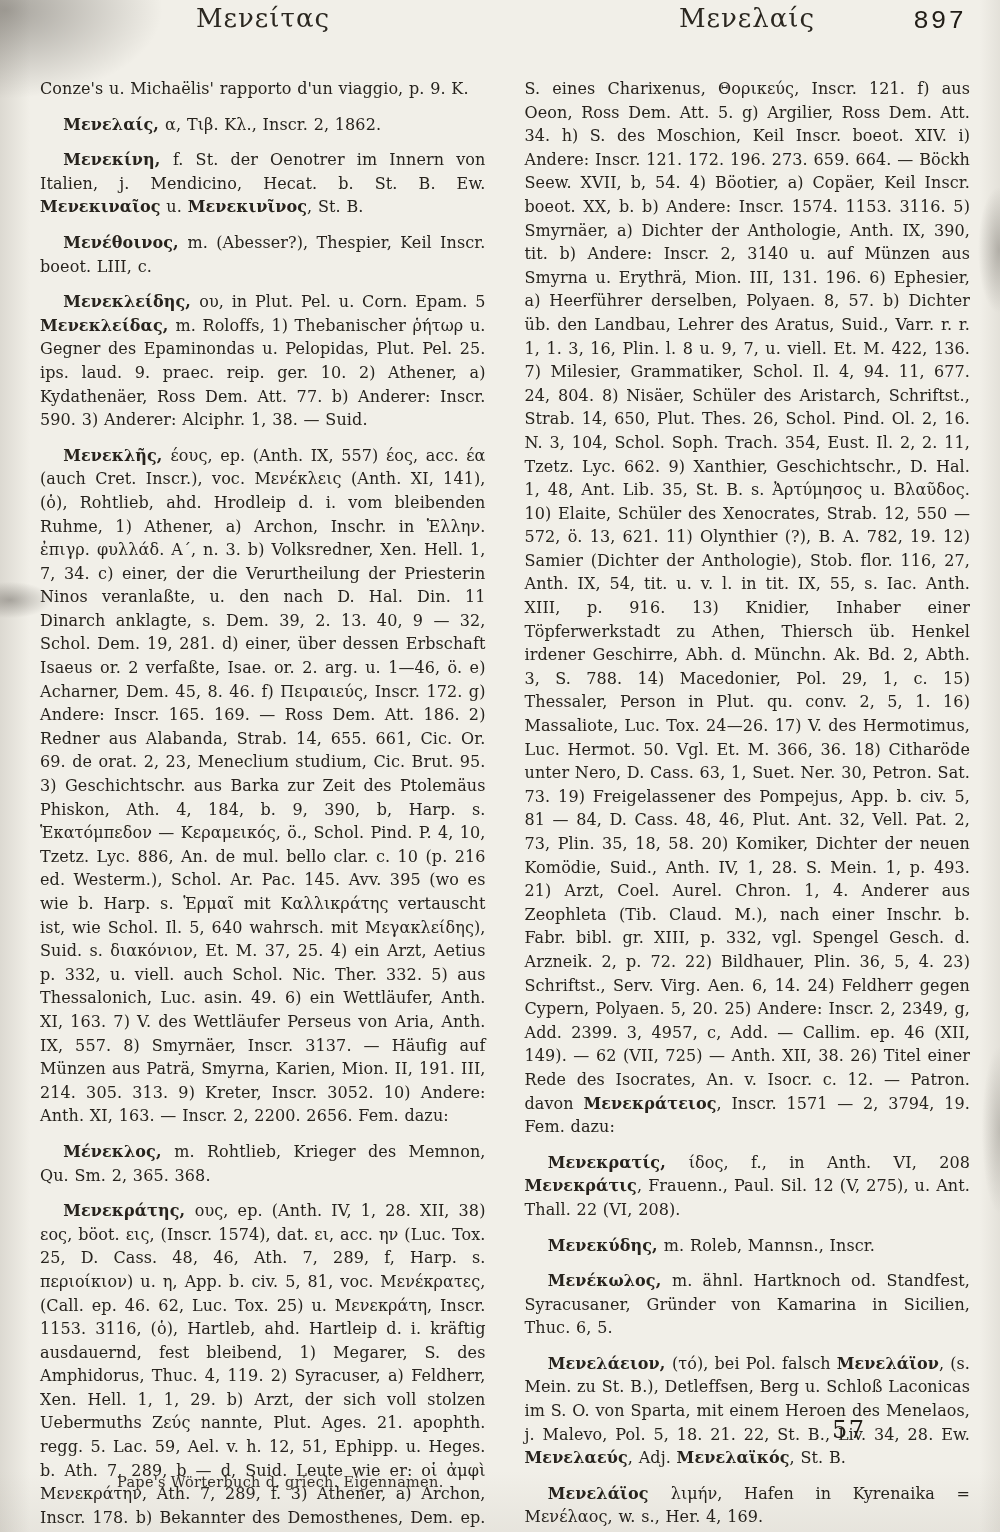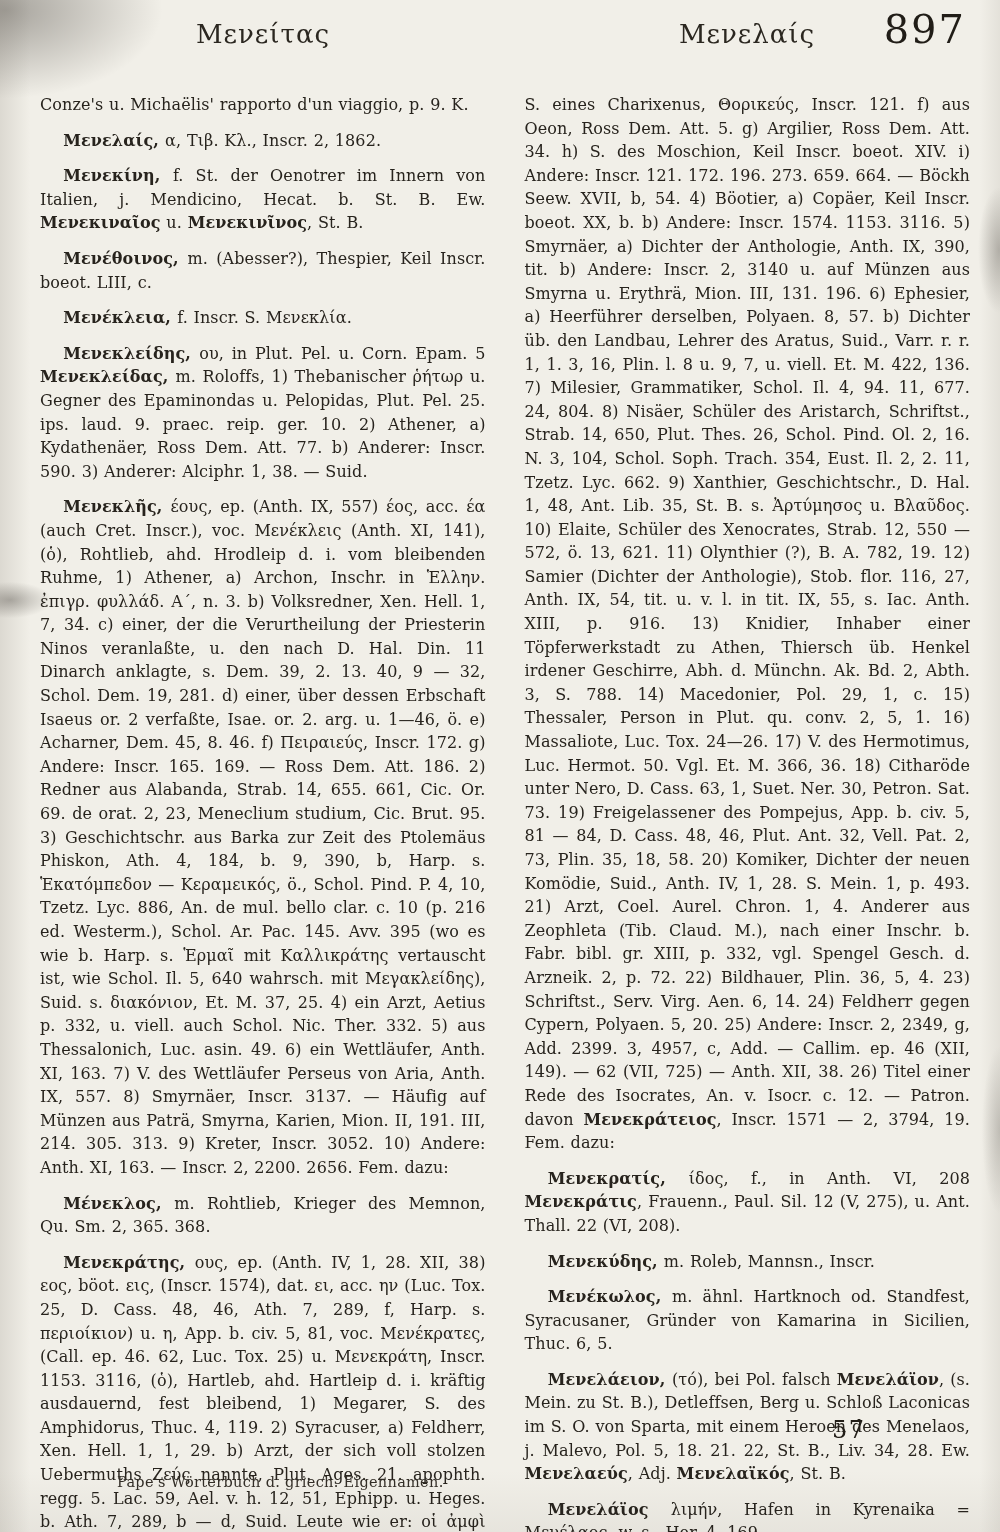--- a/index.html
+++ b/index.html
@@ -13,29 +13,29 @@
       radial-gradient(ellipse 230px 130px at 6px 10px, rgba(55,50,44,0.40), rgba(55,50,44,0) 68%),
       radial-gradient(ellipse 60px 26px at 10px 600px, rgba(55,50,44,0.35), rgba(55,50,44,0) 70%),
       radial-gradient(ellipse 30px 90px at 999px 250px, rgba(60,55,48,0.30), rgba(60,55,48,0) 70%),
       radial-gradient(ellipse 26px 120px at 1000px 1130px, rgba(60,55,48,0.22), rgba(60,55,48,0) 70%),
       linear-gradient(90deg, rgba(110,102,90,0.16), rgba(110,102,90,0) 3%),
       linear-gradient(270deg, rgba(110,102,90,0.10), rgba(110,102,90,0) 2%),
       linear-gradient(0deg, rgba(110,102,90,0.08), rgba(110,102,90,0) 4%),
       #f1efe8;
     overflow:hidden;
   }
-  .running-header { position:relative; display:flex; padding:19px 18px 6px 28px; gap:14px; height:46px; }
+  .running-header { position:relative; display:flex; padding:3px 18px 6px 28px; gap:14px; height:46px; }
   .running-header .head-cell { flex:1 1 0; text-align:center; }
   .running-head {
     font-size:26px; letter-spacing:1px; color:#2b2720;
     font-weight:normal;
   }
   .page-number {
     position:absolute; right:34px; top:6px;
-    font-size:40px; letter-spacing:2px; color:#211d17;
+    font-size:26px; letter-spacing:2px; color:#211d17;font-family:Liberation Mono, monospace;
   }
   .columns { display:flex; gap:15px; padding:10px 18px 0 28px; }
   .col { flex:1 1 0; min-width:0; }
   .entry {
     margin:12px; text-align:justify;
     font-size:16px; line-height:23.6px; letter-spacing:0.1px;
     word-spacing:0.5px;
   }
   .entry.indent { text-indent:1.45em; }
   .hw { font-weight:bold; }
@@ -61,21 +61,20 @@
     </div>
     <span class="page-number">897</span>
   </div>
 
   <div class="columns">
     <div class="col" id="left-column">
         <p class="entry"><span>Conze's u. Michaëlis' rapporto d'un viaggio, p. 9. K.</span></p>
         <p class="entry indent"><span class="hw">Μενελαίς, </span><span>α, Τιβ. Κλ., Inscr. 2, 1862.</span></p>
         <p class="entry indent"><span class="hw">Μενεκίνη, </span><span>f. St. der Oenotrer im Innern von Italien, j. Mendicino, Hecat. b. St. B. Ew. </span><span class="hw">Μενεκιναῖος</span><span> u. </span><span class="hw">Μενεκινῖνος</span><span>, St. B.</span></p>
         <p class="entry indent"><span class="hw">Μενέθοινος, </span><span>m. (Abesser?), Thespier, Keil Inscr. boeot. LIII, c.</span></p>
-        <p class="entry indent"><span class="hw">Μενέκλεια, </span><span>f. Inscr. S. Μενεκλία.</span></p>
         <p class="entry indent"><span class="hw">Μενεκλείδης, </span><span>ου, in Plut. Pel. u. Corn. Epam. 5 </span><span class="hw">Μενεκλείδας, </span><span>m. Roloffs, 1) Thebanischer ῥήτωρ u. Gegner des Epaminondas u. Pelopidas, Plut. Pel. 25. ips. laud. 9. praec. reip. ger. 10. 2) Athener, a) Kydathenäer, Ross Dem. Att. 77. b) Anderer: Inscr. 590. 3) Anderer: Alciphr. 1, 38. — Suid.</span></p>
         <p class="entry indent"><span class="hw">Μενεκλῆς, </span><span>έους, ep. (Anth. IX, 557) έος, acc. έα (auch Cret. Inscr.), voc. Μενέκλεις (Anth. XI, 141), (ὁ), Rohtlieb, ahd. Hrodleip d. i. vom bleibenden Ruhme, 1) Athener, a) Archon, Inschr. in Ἑλλην. ἐπιγρ. φυλλάδ. Α΄, n. 3. b) Volksredner, Xen. Hell. 1, 7, 34. c) einer, der die Verurtheilung der Priesterin Ninos veranlaßte, u. den nach D. Hal. Din. 11 Dinarch anklagte, s. Dem. 39, 2. 13. 40, 9 — 32, Schol. Dem. 19, 281. d) einer, über dessen Erbschaft Isaeus or. 2 verfaßte, Isae. or. 2. arg. u. 1—46, ö. e) Acharner, Dem. 45, 8. 46. f) Πειραιεύς, Inscr. 172. g) Andere: Inscr. 165. 169. — Ross Dem. Att. 186. 2) Redner aus Alabanda, Strab. 14, 655. 661, Cic. Or. 69. de orat. 2, 23, Meneclium studium, Cic. Brut. 95. 3) Geschichtschr. aus Barka zur Zeit des Ptolemäus Phiskon, Ath. 4, 184, b. 9, 390, b, Harp. s. Ἑκατόμπεδον — Κεραμεικός, ö., Schol. Pind. P. 4, 10, Tzetz. Lyc. 886, An. de mul. bello clar. c. 10 (p. 216 ed. Westerm.), Schol. Ar. Pac. 145. Avv. 395 (wo es wie b. Harp. s. Ἑρμαῖ mit Καλλικράτης vertauscht ist, wie Schol. Il. 5, 640 wahrsch. mit Μεγακλείδης), Suid. s. διακόνιον, Et. M. 37, 25. 4) ein Arzt, Aetius p. 332, u. viell. auch Schol. Nic. Ther. 332. 5) aus Thessalonich, Luc. asin. 49. 6) ein Wettläufer, Anth. XI, 163. 7) V. des Wettläufer Perseus von Aria, Anth. IX, 557. 8) Smyrnäer, Inscr. 3137. — Häufig auf Münzen aus Paträ, Smyrna, Karien, Mion. II, 191. III, 214. 305. 313. 9) Kreter, Inscr. 3052. 10) Andere: Anth. XI, 163. — Inscr. 2, 2200. 2656. Fem. dazu:</span></p>
         <p class="entry indent"><span class="hw">Μένεκλος, </span><span>m. Rohtlieb, Krieger des Memnon, Qu. Sm. 2, 365. 368.</span></p>
         <p class="entry indent"><span class="hw">Μενεκράτης, </span><span>ους, ep. (Anth. IV, 1, 28. XII, 38) εος, böot. εις, (Inscr. 1574), dat. ει, acc. ην (Luc. Tox. 25, D. Cass. 48, 46, Ath. 7, 289, f, Harp. s. περιοίκιον) u. η, App. b. civ. 5, 81, voc. Μενέκρατες, (Call. ep. 46. 62, Luc. Tox. 25) u. Μενεκράτη, Inscr. 1153. 3116, (ὁ), Hartleb, ahd. Hartleip d. i. kräftig ausdauernd, fest bleibend, 1) Megarer, S. des Amphidorus, Thuc. 4, 119. 2) Syracuser, a) Feldherr, Xen. Hell. 1, 1, 29. b) Arzt, der sich voll stolzen Uebermuths Ζεύς nannte, Plut. Ages. 21. apophth. regg. 5. Lac. 59, Ael. v. h. 12, 51, Ephipp. u. Heges. b. Ath. 7, 289, b — d, Suid. Leute wie er: οἱ ἀμφὶ Μενεκράτην, Ath. 7, 289, f. 3) Athener, a) Archon, Inscr. 178. b) Bekannter des Demosthenes, Dem. ep. 5, p. 1489. c) S. des Lysimenes, Suid. s. πατρῴων. d) einer, gegen welchen Isäus eine Rede verfaßte, Harp. s. περιοίκιον. e)</span></p>
       </div>
     <div class="col" id="right-column">
         <p class="entry"><span>S. eines Charixenus, Θορικεύς, Inscr. 121. f) aus Oeon, Ross Dem. Att. 5. g) Argilier, Ross Dem. Att. 34. h) S. des Moschion, Keil Inscr. boeot. XIV. i) Andere: Inscr. 121. 172. 196. 273. 659. 664. — Böckh Seew. XVII, b, 54. 4) Böotier, a) Copäer, Keil Inscr. boeot. XX, b. b) Andere: Inscr. 1574. 1153. 3116. 5) Smyrnäer, a) Dichter der Anthologie, Anth. IX, 390, tit. b) Andere: Inscr. 2, 3140 u. auf Münzen aus Smyrna u. Erythrä, Mion. III, 131. 196. 6) Ephesier, a) Heerführer derselben, Polyaen. 8, 57. b) Dichter üb. den Landbau, Lehrer des Aratus, Suid., Varr. r. r. 1, 1. 3, 16, Plin. l. 8 u. 9, 7, u. viell. Et. M. 422, 136. 7) Milesier, Grammatiker, Schol. Il. 4, 94. 11, 677. 24, 804. 8) Nisäer, Schüler des Aristarch, Schriftst., Strab. 14, 650, Plut. Thes. 26, Schol. Pind. Ol. 2, 16. N. 3, 104, Schol. Soph. Trach. 354, Eust. Il. 2, 2. 11, Tzetz. Lyc. 662. 9) Xanthier, Geschichtschr., D. Hal. 1, 48, Ant. Lib. 35, St. B. s. Ἀρτύμησος u. Βλαῦδος. 10) Elaite, Schüler des Xenocrates, Strab. 12, 550 — 572, ö. 13, 621. 11) Olynthier (?), B. A. 782, 19. 12) Samier (Dichter der Anthologie), Stob. flor. 116, 27, Anth. IX, 54, tit. u. v. l. in tit. IX, 55, s. Iac. Anth. XIII, p. 916. 13) Knidier, Inhaber einer Töpferwerkstadt zu Athen, Thiersch üb. Henkel irdener Geschirre, Abh. d. Münchn. Ak. Bd. 2, Abth. 3, S. 788. 14) Macedonier, Pol. 29, 1, c. 15) Thessaler, Person in Plut. qu. conv. 2, 5, 1. 16) Massaliote, Luc. Tox. 24—26. 17) V. des Hermotimus, Luc. Hermot. 50. Vgl. Et. M. 366, 36. 18) Citharöde unter Nero, D. Cass. 63, 1, Suet. Ner. 30, Petron. Sat. 73. 19) Freigelassener des Pompejus, App. b. civ. 5, 81 — 84, D. Cass. 48, 46, Plut. Ant. 32, Vell. Pat. 2, 73, Plin. 35, 18, 58. 20) Komiker, Dichter der neuen Komödie, Suid., Anth. IV, 1, 28. S. Mein. 1, p. 493. 21) Arzt, Coel. Aurel. Chron. 1, 4. Anderer aus Zeophleta (Tib. Claud. M.), nach einer Inschr. b. Fabr. bibl. gr. XIII, p. 332, vgl. Spengel Gesch. d. Arzneik. 2, p. 72. 22) Bildhauer, Plin. 36, 5, 4. 23) Schriftst., Serv. Virg. Aen. 6, 14. 24) Feldherr gegen Cypern, Polyaen. 5, 20. 25) Andere: Inscr. 2, 2349, g, Add. 2399. 3, 4957, c, Add. — Callim. ep. 46 (XII, 149). — 62 (VII, 725) — Anth. XII, 38. 26) Titel einer Rede des Isocrates, An. v. Isocr. c. 12. — Patron. davon </span><span class="hw">Μενεκράτειος</span><span>, Inscr. 1571 — 2, 3794, 19. Fem. dazu:</span></p>
         <p class="entry indent"><span class="hw">Μενεκρατίς, </span><span>ίδος, f., in Anth. VI, 208 </span><span class="hw">Μενεκράτις</span><span>, Frauenn., Paul. Sil. 12 (V, 275), u. Ant. Thall. 22 (VI, 208).</span></p>
         <p class="entry indent"><span class="hw">Μενεκύδης, </span><span>m. Roleb, Mannsn., Inscr.</span></p>
         <p class="entry indent"><span class="hw">Μενέκωλος, </span><span>m. ähnl. Hartknoch od. Standfest, Syracusaner, Gründer von Kamarina in Sicilien, Thuc. 6, 5.</span></p>

